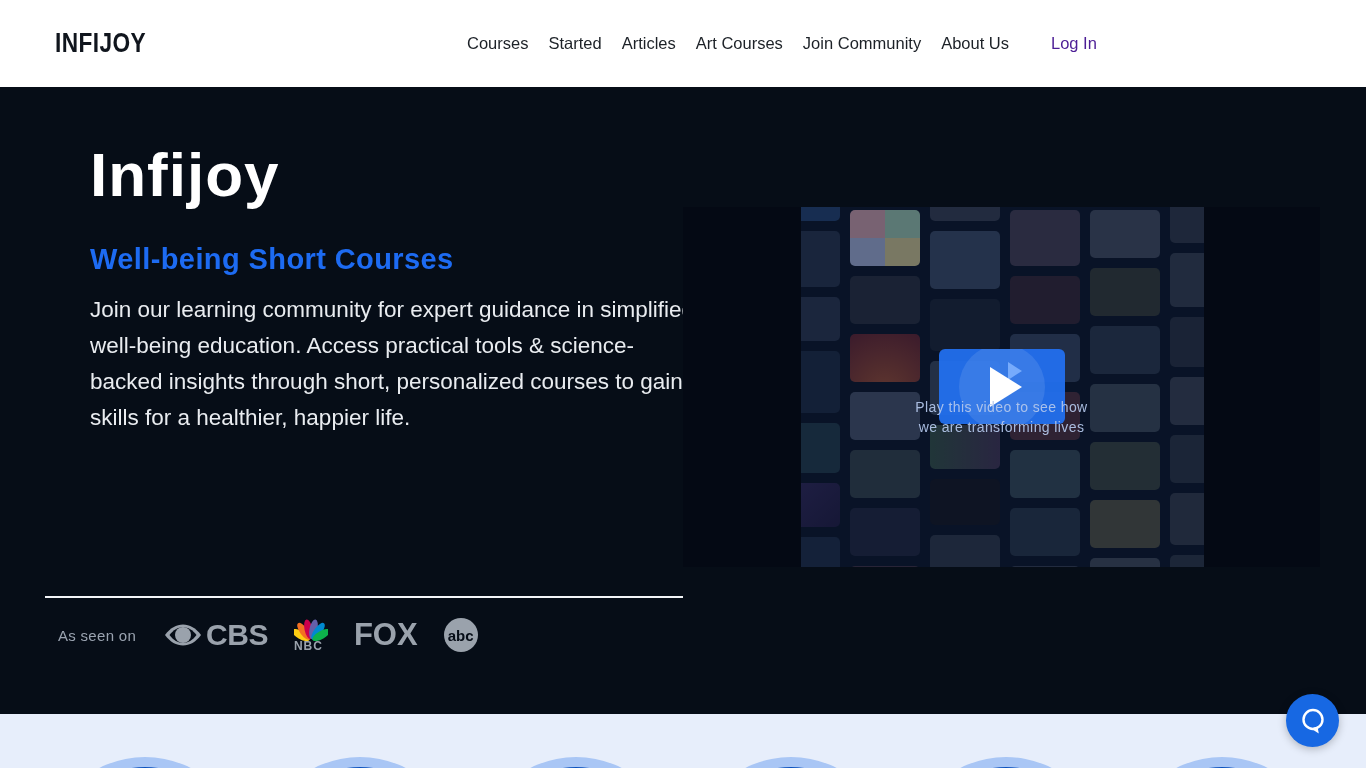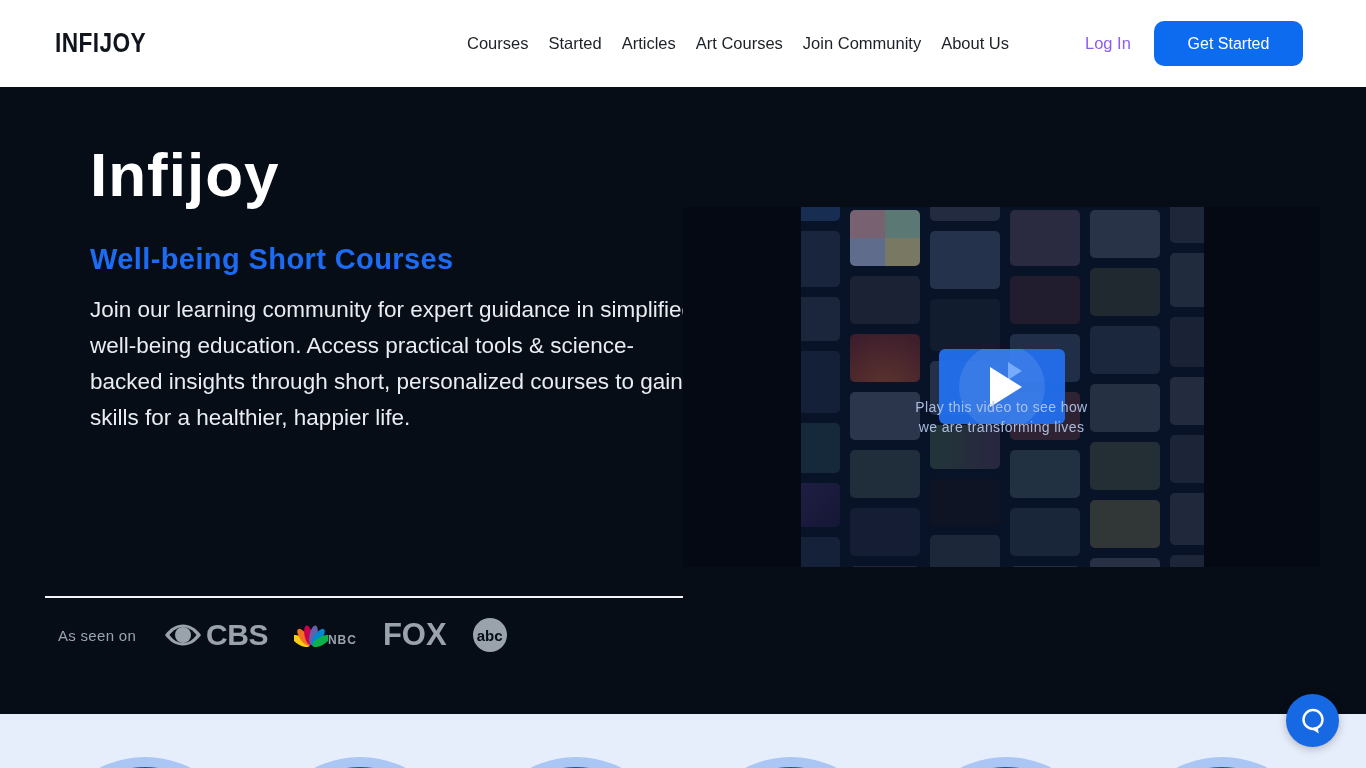--- a/index.html
+++ b/index.html
@@ -15,22 +15,22 @@
     position:absolute; left:55px; top:0; height:87px; display:flex; align-items:center;
     font-size:27px; font-weight:600; color:#10151d; letter-spacing:.5px;
     transform:scaleX(.84); transform-origin:left center; cursor:pointer;
   }
   .nav-links {
     position:absolute; left:467px; top:0; height:87px; display:flex; align-items:center;
     gap:20px; font-size:16.5px; color:#1c2127;
   }
   .nav-link { cursor:pointer; white-space:nowrap; }
   .login {
-    position:absolute; left:1085px; top:0; height:87px; display:flex; align-items:center;
-    font-size:16.5px; color:#8b5cf6; cursor:pointer;
+    position:absolute; left:1051px; top:0; height:87px; display:flex; align-items:center;
+    font-size:16.5px; color:#4c1d95; cursor:pointer;
   }
   .cta-btn {
     position:absolute; left:1154px; top:21px; width:149px; height:45px;
     background:#0d6bf0; color:#fff; font-size:16px; font-family:inherit;
     border:none; border-radius:10px; cursor:pointer;
   }
 
   
   .hero { position:absolute; top:87px; left:0; width:1366px; height:627px; background:#060d17; }
   .hero-title { position:absolute; left:90px; top:52px; margin:0; font-size:62px; font-weight:700; color:#fff; letter-spacing:1px; }
@@ -41,21 +41,21 @@
     background:#0d6bf0; color:#fff; font-size:16.5px; font-family:inherit;
     border:none; border-radius:8px; cursor:pointer;
   }
 
   
   .press-divider { position:absolute; left:45px; top:509px; width:638px; height:2px; background:#f2f4f7; }
   .press-row { position:absolute; left:58px; top:523px; height:50px; display:flex; align-items:center; gap:26px; }
   .as-seen { font-size:15px; color:#9aa3b0; letter-spacing:.3px; margin-right:2px; }
   .press-item { display:flex; align-items:center; }
   .cbs-text { font-size:30px; font-weight:700; color:#9aa2ac; letter-spacing:-.5px; margin-left:3px; }
-  .nbc-wrap { display:flex; flex-direction:row; align-items:flex-end; }
+  .nbc-wrap { display:flex; flex-direction:column; align-items:flex-start; }
   .nbc-text { font-size:12px; font-weight:700; color:#9aa2ac; letter-spacing:1px; margin-top:-2px; }
   .fox-text { font-size:31px; font-weight:800; color:#9aa2ac; letter-spacing:0; }
   .abc-circle {
     width:34px; height:34px; border-radius:50%; background:#9aa2ac;
     display:flex; align-items:center; justify-content:center;
     font-size:15px; font-weight:700; color:#060d17;
   }
 
   
   .video {
@@ -115,21 +115,20 @@
   <div class="logo">INFIJOY</div>
   <nav class="nav-links">
       <span class="nav-link">Courses</span>
       <span class="nav-link">Started</span>
       <span class="nav-link">Articles</span>
       <span class="nav-link">Art Courses</span>
       <span class="nav-link">Join Community</span>
       <span class="nav-link">About Us</span>
     </nav>
   <span class="login">Log In</span>
-  <button class="cta-btn">Get Started</button>
 </header>
 
 <section class="hero">
   <h1 class="hero-title">Infijoy</h1>
   <h2 class="hero-subtitle">Well-being Short Courses</h2>
   <p class="hero-desc">Join our learning community for expert guidance in simplified well-being education. Access practical tools &amp; science-backed insights through short, personalized courses to gain skills for a healthier, happier life.</p>
 
   <div class="press-divider"></div>
   <div class="press-row">
     <span class="as-seen">As seen on</span>

